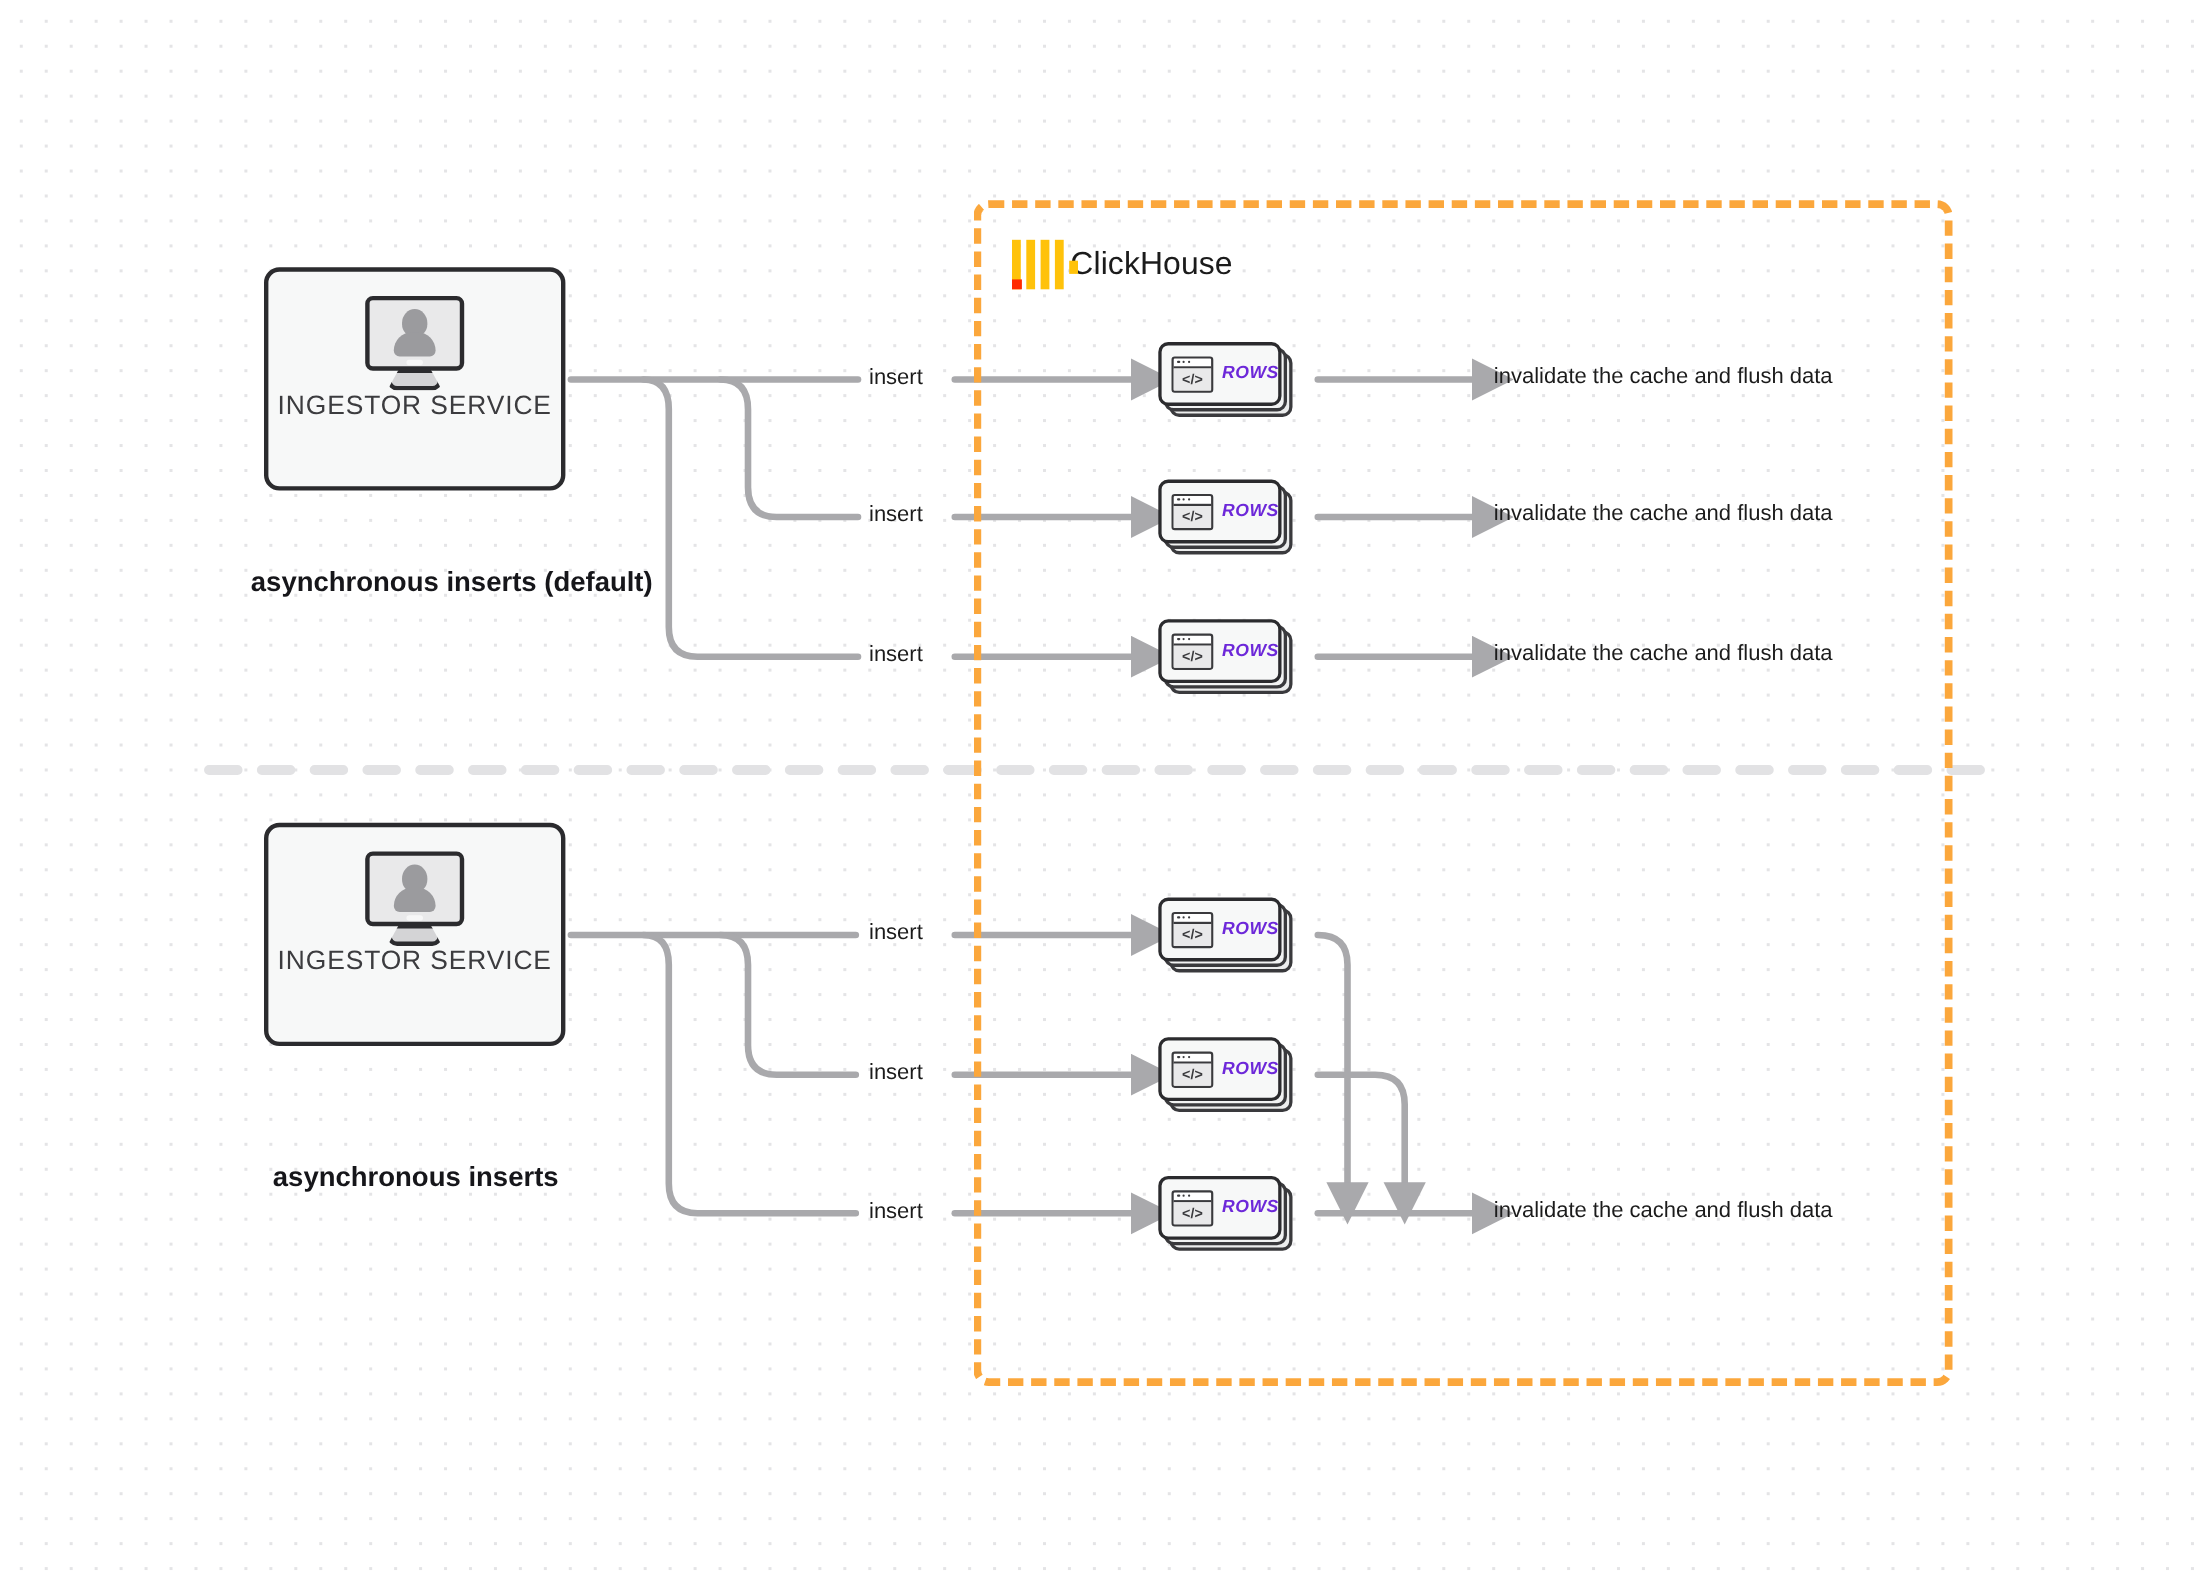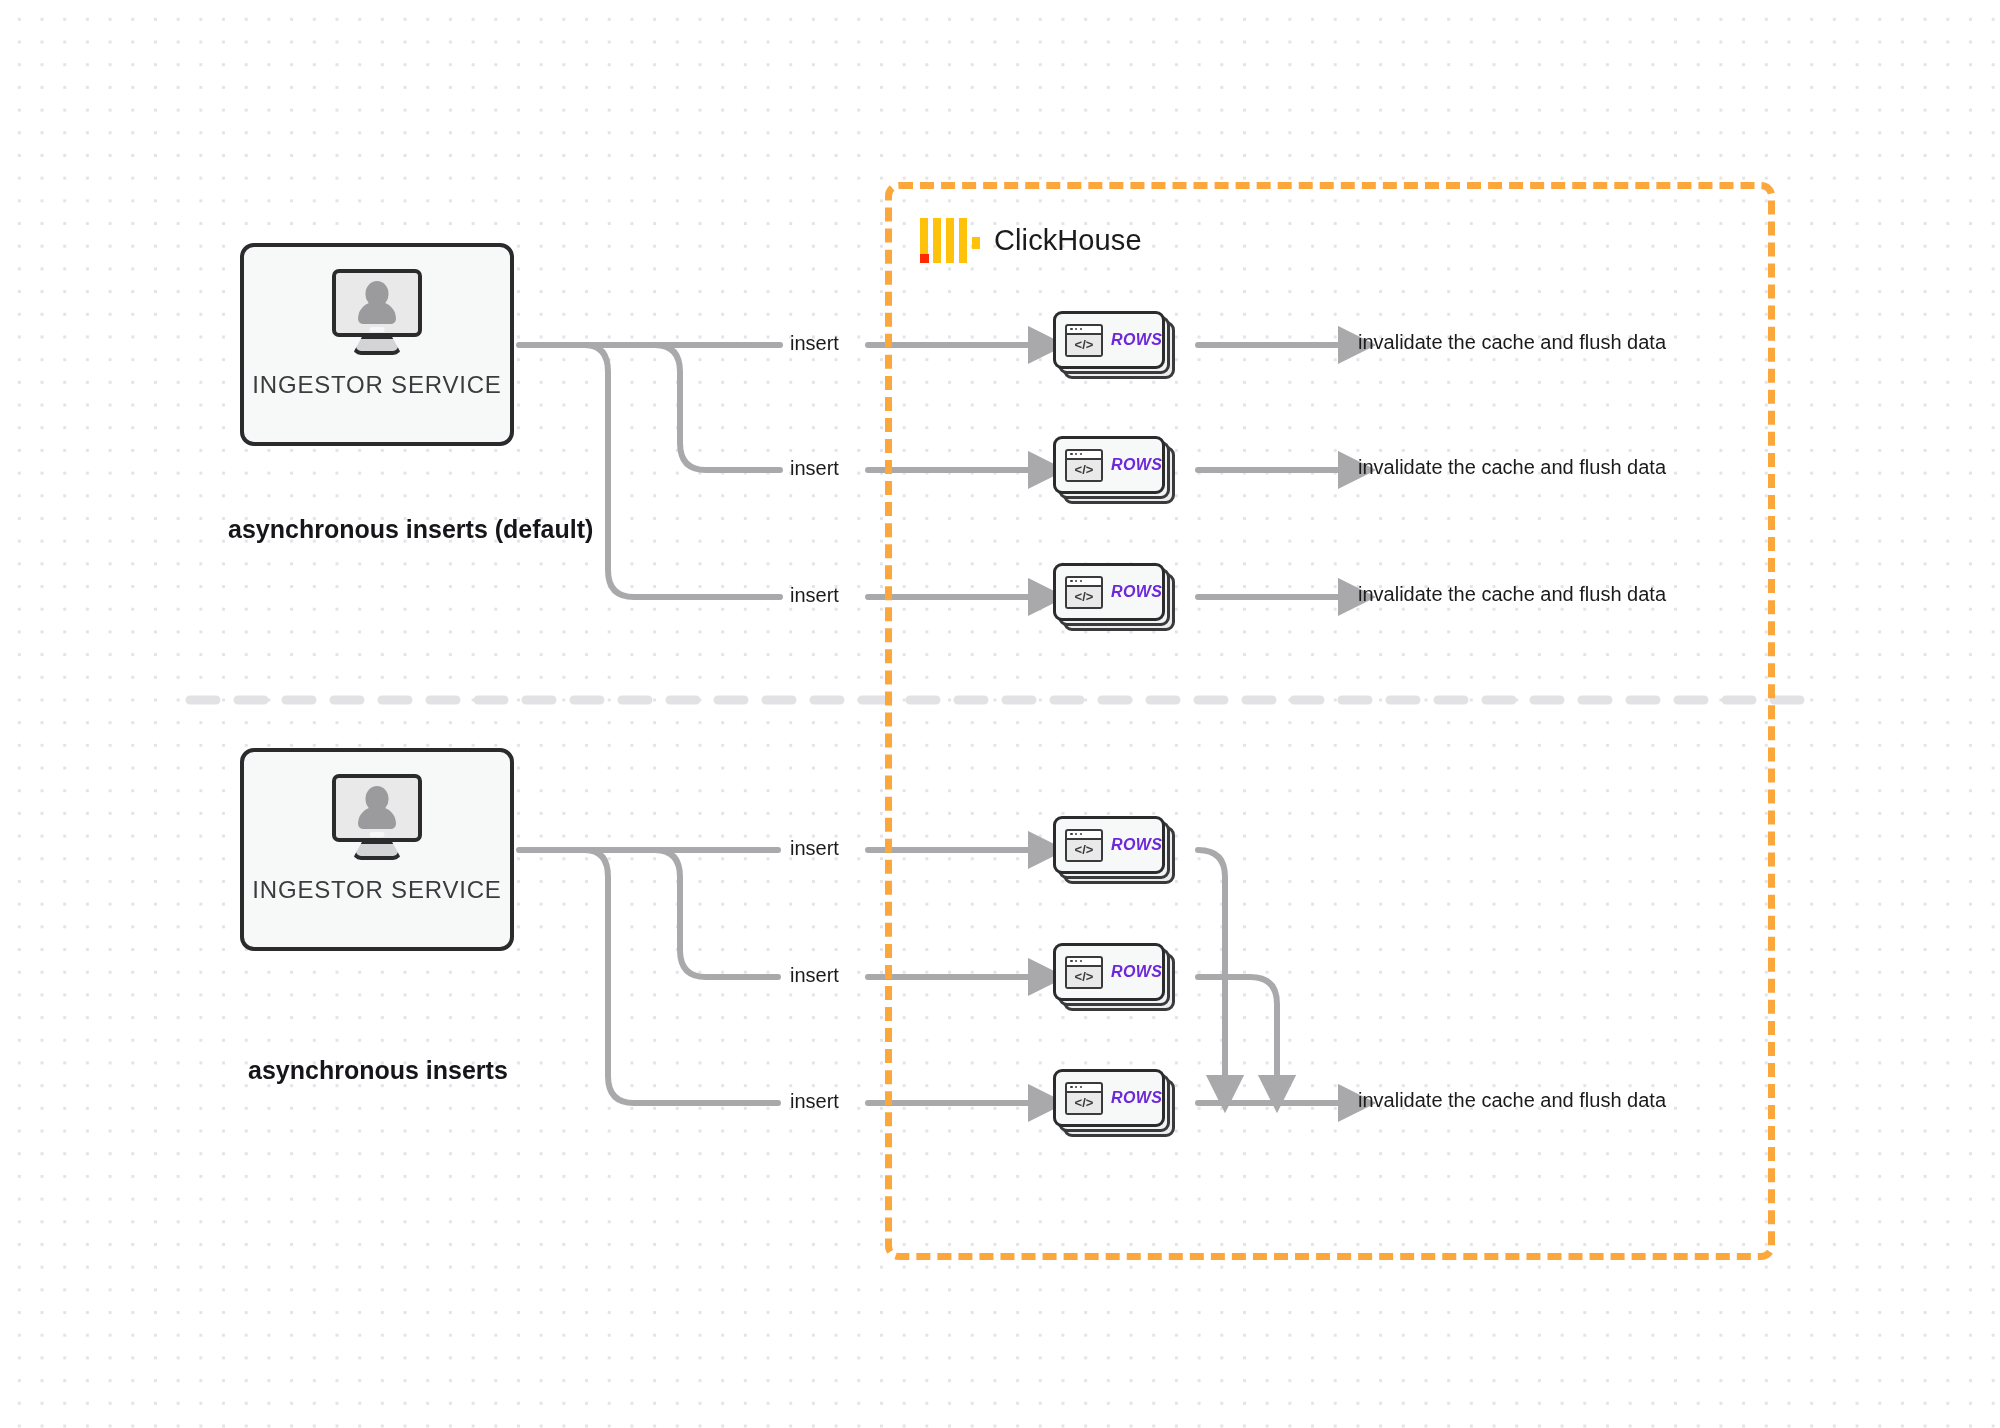--- a/index.html
+++ b/index.html
@@ -38,21 +38,20 @@
     border: 7px dashed #FBA73C;
     border-radius: 14px;
     box-sizing: border-box;
   }
   .ch-title-wrap {
     position: absolute;
     left: 920px;
     top: 218px;
     display: flex;
     align-items: center;
-    gap: 21px;
   }
   .ch-logo {
     position: relative;
     width: 53px;
     height: 45px;
   }
   .ch-logo .bar {
     position: absolute;
     top: 0;
     width: 8px;
@@ -153,21 +152,20 @@
     transform: translateX(-50%);
     width: 50px;
     height: 20px;
     background: #d4d4d6;
     border: 4px solid #2b2b2e;
     border-radius: 5px 5px 9px 9px;
     box-sizing: border-box;
     clip-path: polygon(22% 0%, 78% 0%, 100% 100%, 0% 100%);
   }
   .service-label {
-    margin-top: 16px;
     font-size: 24px;
     color: #3c3c3f;
     letter-spacing: 0.8px;
     white-space: nowrap;
   }
 
   
   .rows-card {
     position: absolute;
     width: 122px;

